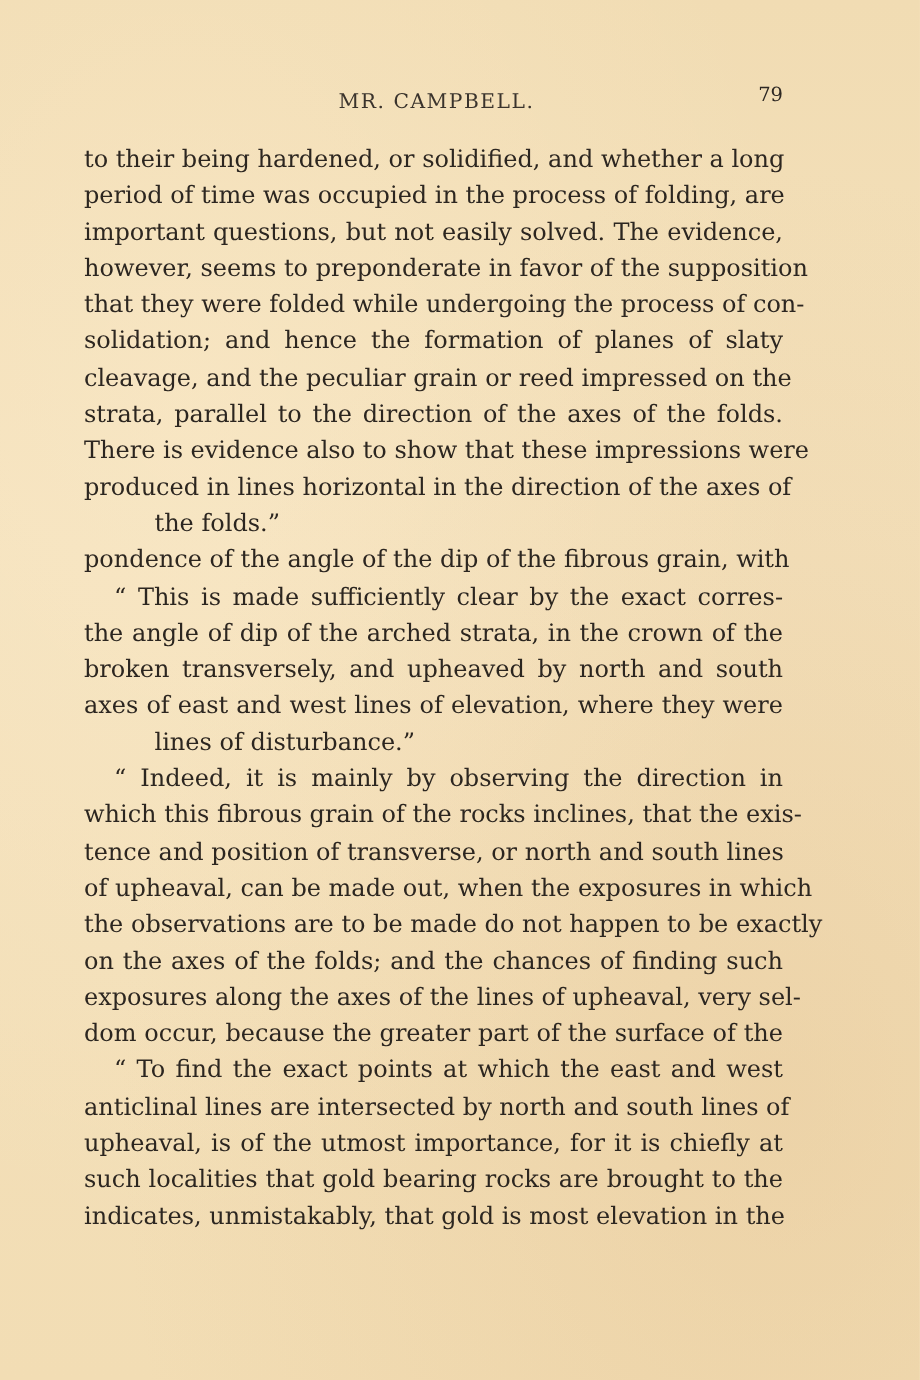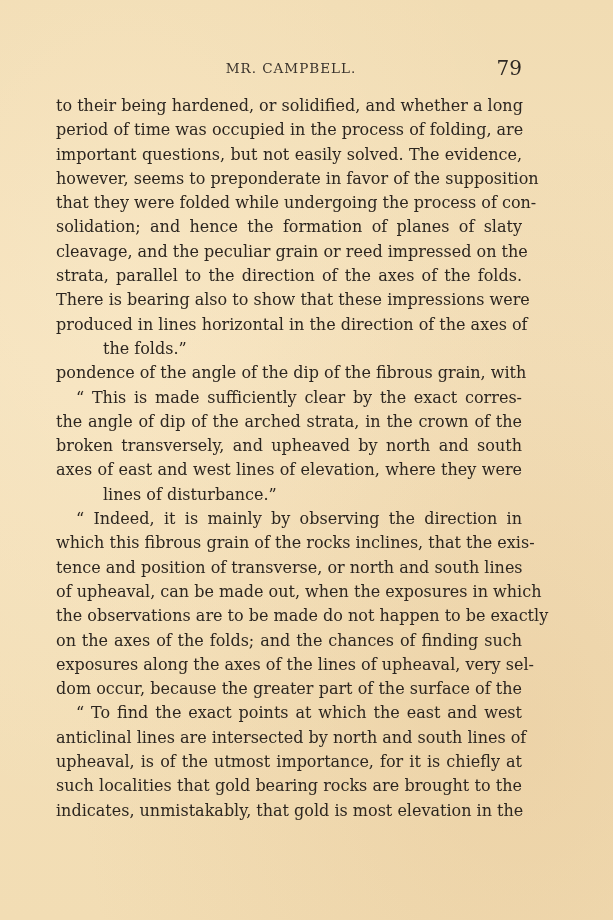--- a/index.html
+++ b/index.html
@@ -37,21 +37,21 @@
       text-align: center;
       font-size: 13.5px;
       letter-spacing: 1px;
       top: 2px;
       color: #3a332c;
     }
     .page-number {
       position: absolute;
       right: 0;
       top: -2px;
-      font-size: 20px;
+      font-size: 13px;
       color: #2e2823;
     }
     .body-text {
       position: absolute;
       top: 94px;
       left: 56px;
       width: 466px;
       font-size: 16px;
       line-height: 24.3px;
       text-align: justify;
@@ -85,21 +85,21 @@
 
     <div>
       <span class="line">to their being hardened, or solidified, and whether a long</span>
       <span class="line">period of time was occupied in the process of folding, are</span>
       <span class="line">important questions, but not easily solved.  The evidence,</span>
       <span class="line">however, seems to preponderate in favor of the supposition</span>
       <span class="line">that they were folded while undergoing the process of con-</span>
       <span class="line">solidation; and hence the formation of planes of slaty</span>
       <span class="line">cleavage, and the peculiar grain or reed impressed on the</span>
       <span class="line">strata, parallel to the direction of the axes of the folds.</span>
-      <span class="line">There is bearing also to show that these impressions were</span>
+      <span class="line">There is evidence also to show that these impressions were</span>
       <span class="line">produced in lines horizontal in the direction of the axes of</span>
       <span class="line last">the folds.”</span>
     </div>
 
     <div>
       <span class="line">pondence of the angle of the dip of the fibrous grain, with</span>
       <span class="line indent">“ This is made sufficiently clear by the exact corres-</span>
       <span class="line">the angle of dip of the arched strata, in the crown of the</span>
       <span class="line">broken transversely, and upheaved by north and south</span>
       <span class="line">axes of east and west lines of elevation, where they were</span>

